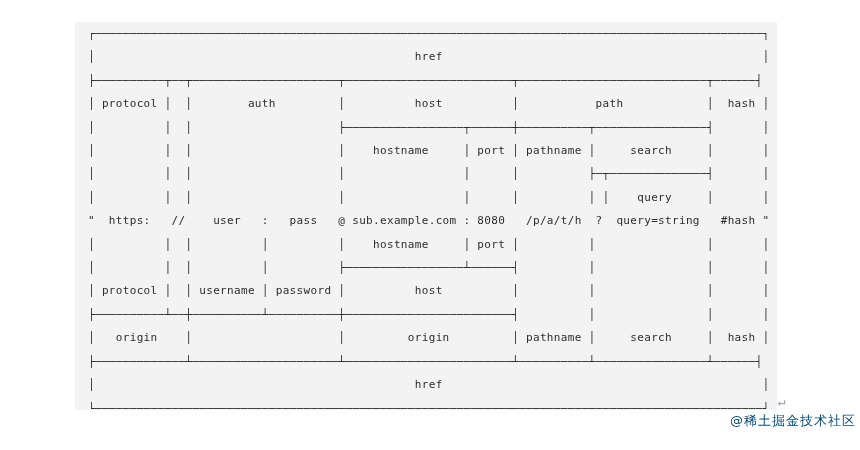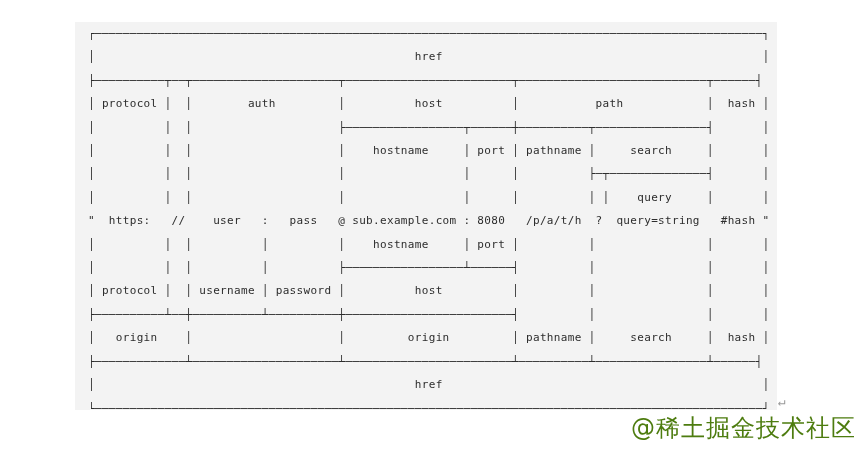--- a/index.html
+++ b/index.html
@@ -31,23 +31,23 @@
     position: absolute;
     left: 778px; top: 394px;
     font-family: "DejaVu Sans Mono", monospace;
     font-size: 13px;
     color: #9a9a9a;
   }
   .watermark {
     position: absolute;
     top: 412px; right: 4px;
     font-family: "DejaVu Sans", "Liberation Sans", sans-serif;
-    font-size: 24px;
+    font-size: 13px;
     letter-spacing: 1px;
-    color: #4d7c0f;
+    color: #0c4a6e;
     user-select: none;
   }
 </style>
 </head>
 <body>
 
 <div>
 
   <div class="codeblock">
     <pre class="diagram">┌────────────────────────────────────────────────────────────────────────────────────────────────┐

